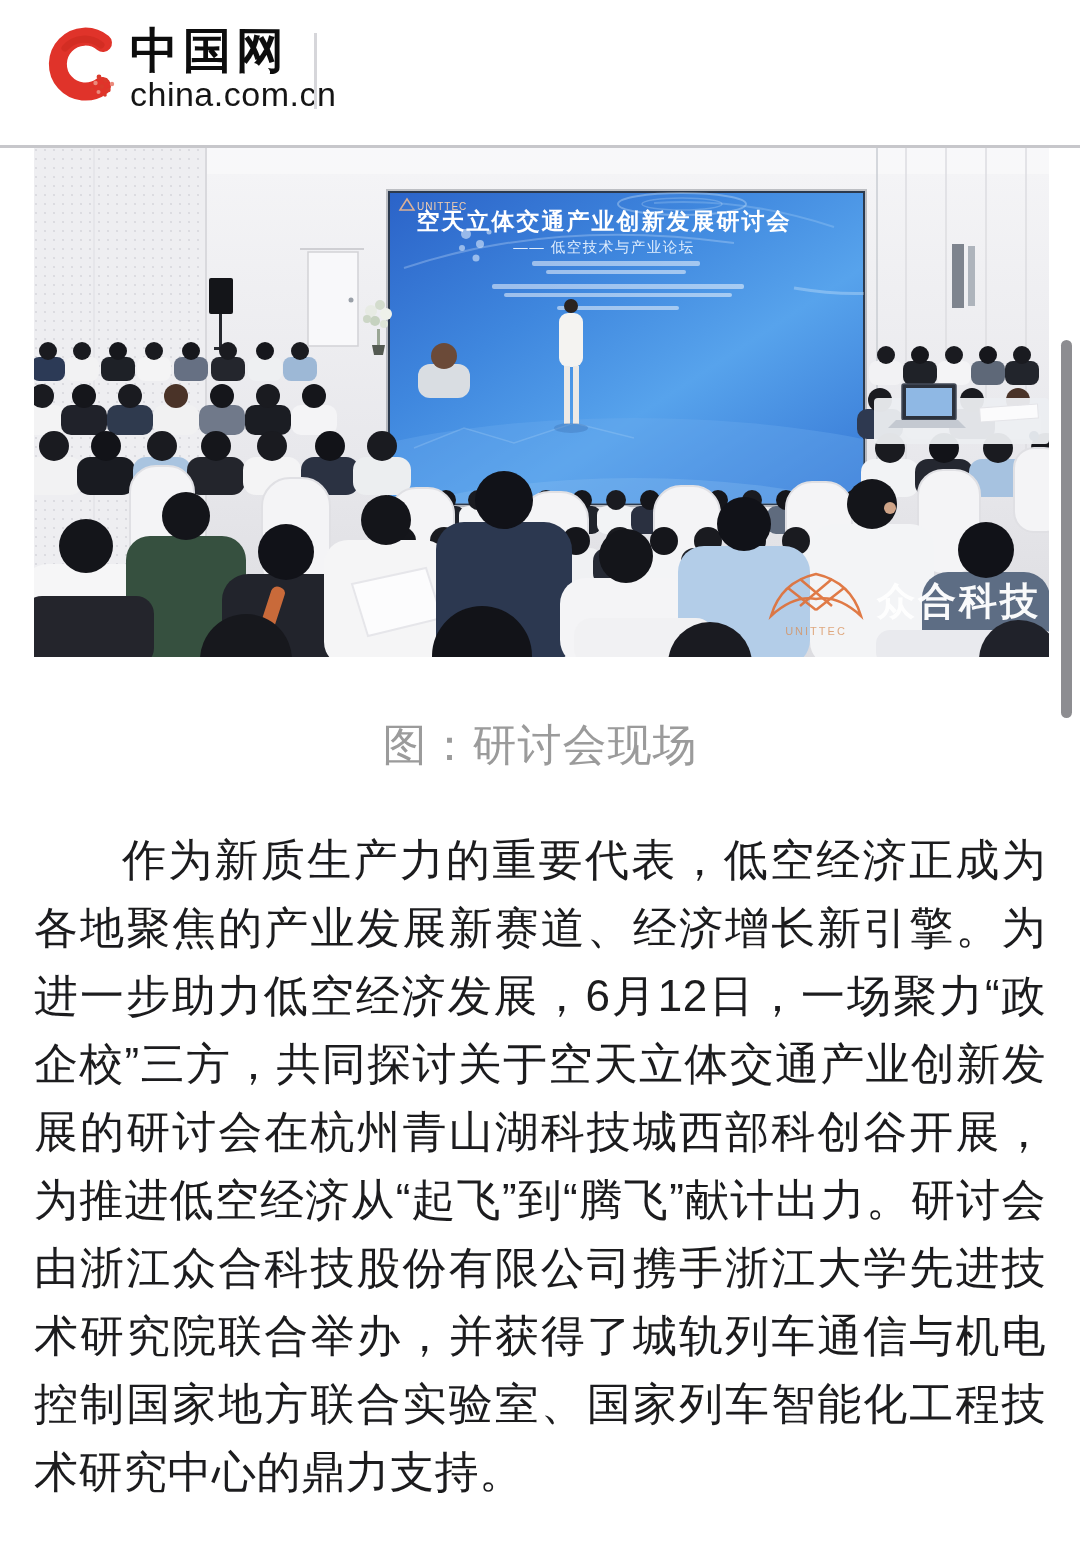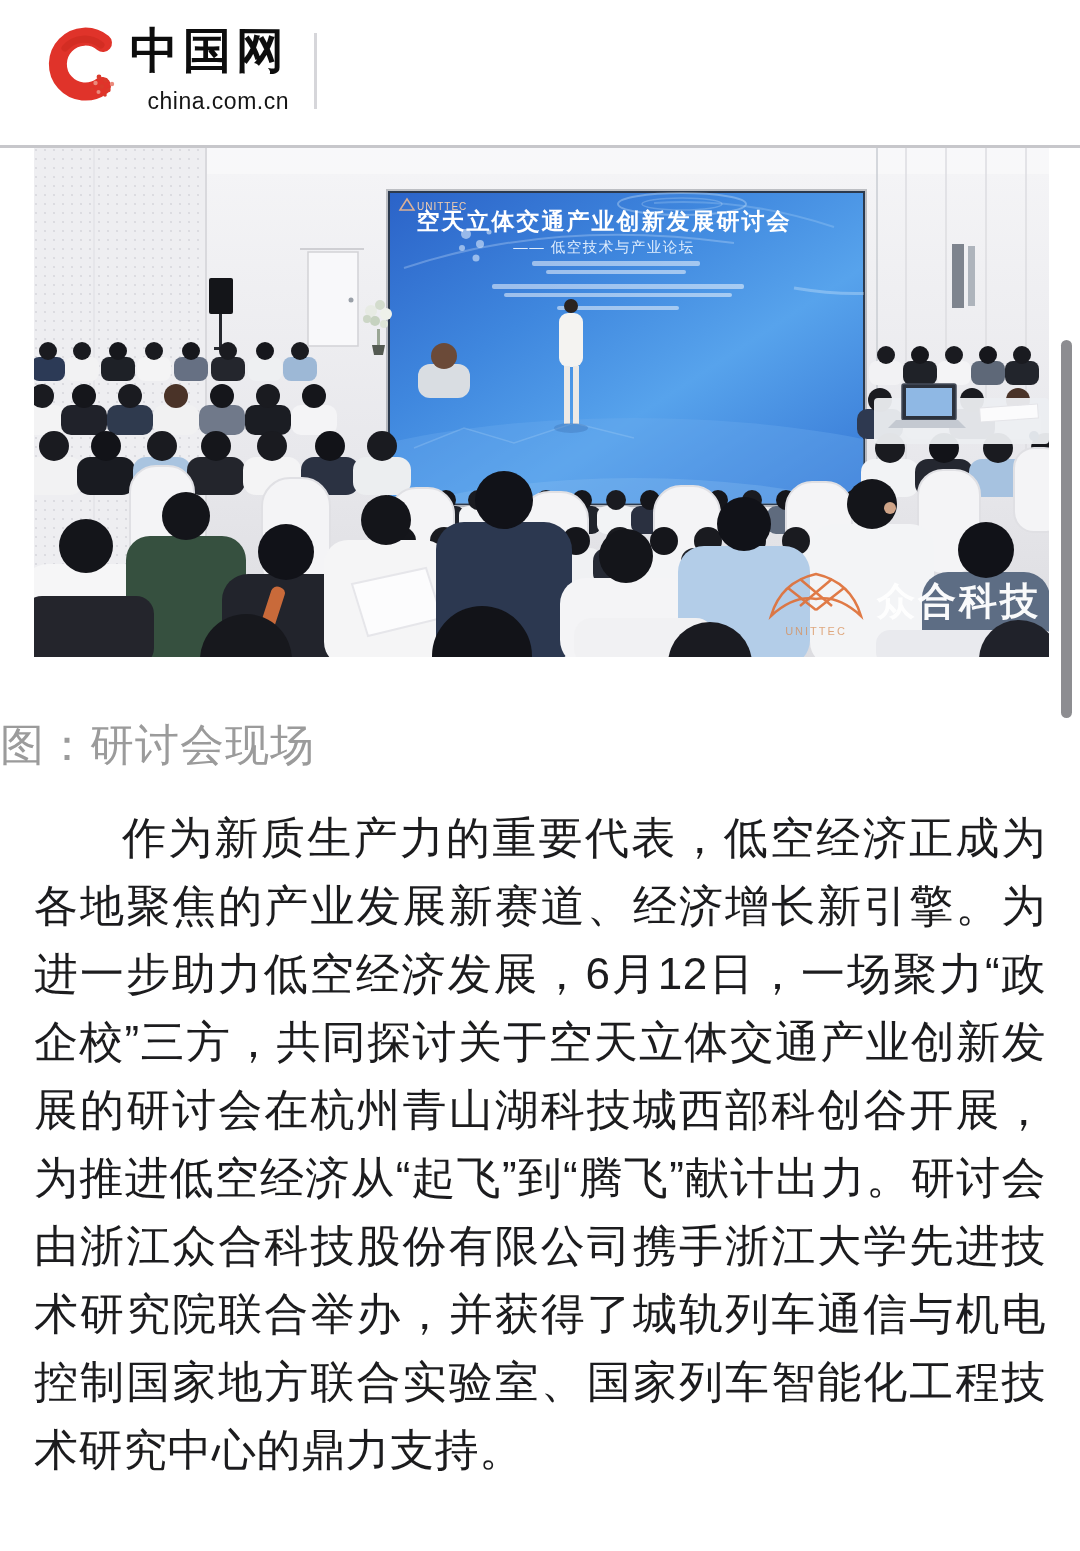--- a/index.html
+++ b/index.html
@@ -1,33 +1,33 @@
 <!DOCTYPE html>
 <html><head>
 <meta charset="utf-8">
 <style>
   html,body{margin:0;padding:0;background:#ffffff;}
   .page{position:relative;width:1080px;height:1551px;background:#ffffff;overflow:hidden;
         font-family:"Liberation Sans","DejaVu Sans",sans-serif;}
   
-  .site-header{position:absolute;left:0;top:0;width:1080px;height:145px;background:#ffffff;text-align:right;}
+  .site-header{position:absolute;left:0;top:0;width:1080px;height:145px;background:#ffffff;}
   .logo-icon{position:absolute;left:42px;top:26px;width:78px;height:78px;}
   .brand{position:absolute;left:130px;top:24px;}
   .brand-cn{font-size:48px;font-weight:800;color:#0d0d0d;letter-spacing:5px;line-height:54px;}
-  .brand-domain{font-size:23px;color:#151515;line-height:30px;margin-top:8px;letter-spacing:0.5px;}
+  .brand-domain{font-size:34px;color:#151515;line-height:30px;margin-top:1px;letter-spacing:0.5px;}
   .header-divider{position:absolute;left:314px;top:33px;width:3px;height:76px;background:#d6d6da;}
   .header-rule{position:absolute;left:0;top:145px;width:1080px;height:3px;background:#c7c7cb;}
   
   .photo{position:absolute;left:34px;top:148px;width:1015px;height:509px;margin:0;padding:0;}
   .photo svg{display:block;width:1015px;height:509px;}
   
-  .caption{position:absolute;left:0;top:716px;width:1080px;text-align:left;
+  .caption{position:absolute;left:0;top:716px;width:1080px;text-align:center;
            font-size:44px;color:#9b9b9b;letter-spacing:1px;}
   
-  .article{position:absolute;left:34px;top:804px;width:1012px;}
+  .article{position:absolute;left:34px;top:826px;width:1012px;}
   .article p{margin:0;font-size:44px;line-height:68px;color:#1c1c1e;
              text-align:justify;text-indent:2em;letter-spacing:0.5px;}
   
   .scrollbar-thumb{position:absolute;left:1061px;top:340px;width:11px;height:378px;
                    border-radius:6px;background:#8d8d91;}
   .stxt{font-family:"Liberation Sans","DejaVu Sans",sans-serif;}
 </style>
 </head>
 <body>
 

